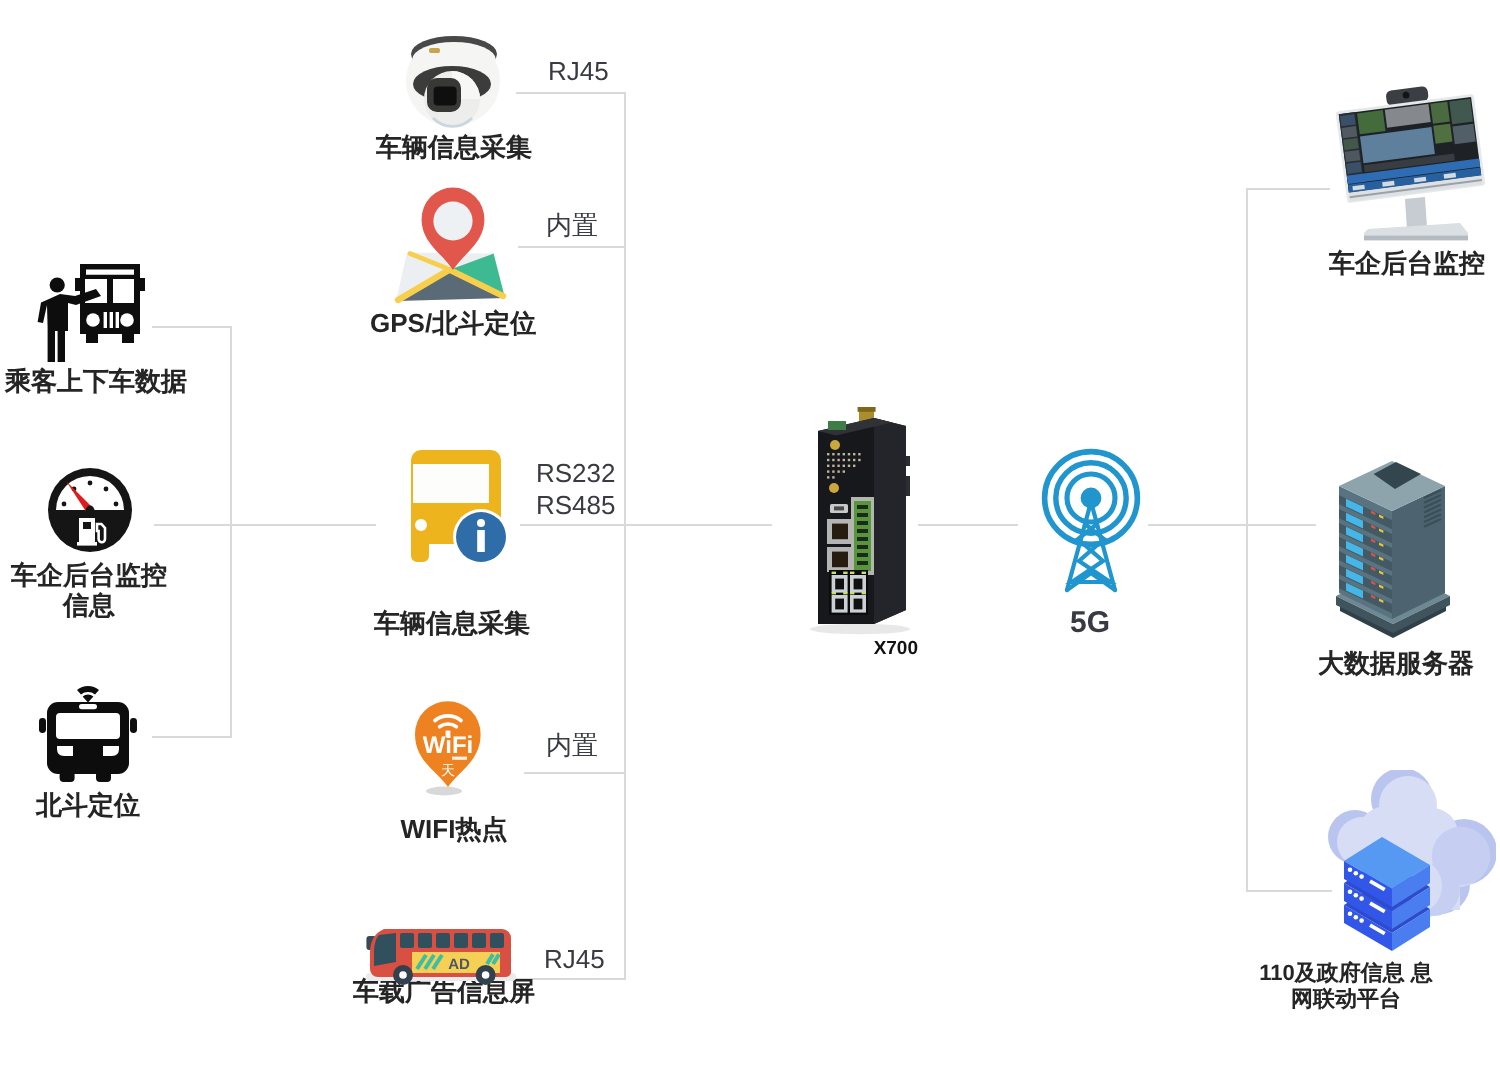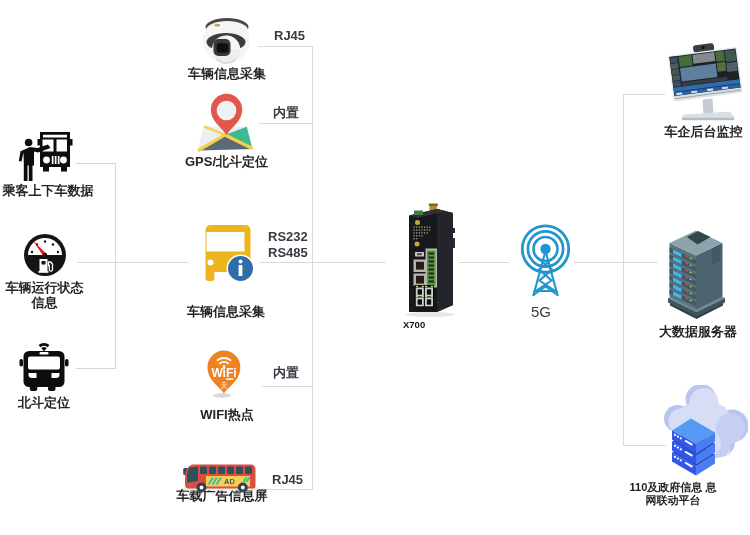--- a/index.html
+++ b/index.html
@@ -1,18 +1,18 @@
 <!DOCTYPE html>
 <html><head><meta charset="utf-8"><style>
 html,body{margin:0;padding:0}
 body{width:750px;height:535px;position:relative;font-family:"Liberation Sans",sans-serif;background:#fff;overflow:hidden}
 .abs{position:absolute}
 .lbl{position:absolute;font-weight:700;color:#252525;font-size:13px;text-align:center;line-height:15px;white-space:nowrap}
 .lbl2{white-space:normal}
-.tag{position:absolute;font-weight:700;color:#3a3a44;font-size:13px;line-height:15px}
+.tag{position:absolute;font-weight:400;color:#3a3a44;font-size:13px;line-height:15px}
 .hl{position:absolute;height:1px;background:#d9d9d9}
 .vl{position:absolute;width:1px;background:#d9d9d9}
 </style></head><body>
 
 <div class="vl" style="left:115px;top:163px;height:206px"></div>
 <div class="hl" style="left:76px;top:163px;width:39px"></div>
 <div class="hl" style="left:77px;top:262px;width:309px"></div>
 <div class="hl" style="left:76px;top:368px;width:39px"></div>
 <div class="vl" style="left:312px;top:46px;height:444px"></div>
 <div class="hl" style="left:258px;top:46px;width:54px"></div>
@@ -25,32 +25,32 @@
 <div class="hl" style="left:623px;top:94px;width:42px"></div>
 <div class="hl" style="left:623px;top:445px;width:43px"></div>
 
 <div class="tag" style="left:274px;top:28px">RJ45</div>
 <div class="tag" style="left:273px;top:105px">内置</div>
 <div class="tag" style="left:268px;top:229px;line-height:16px">RS232<br>RS485</div>
 <div class="tag" style="left:273px;top:365px">内置</div>
 <div class="tag" style="left:272px;top:472px">RJ45</div>
 
 <div class="lbl" style="left:2px;top:183px;width:92px">乘客上下车数据</div>
-<div class="lbl lbl2" style="left:2px;top:280px;width:85px">车辆运行状态 信息</div>
+<div class="lbl lbl2" style="left:2px;top:280px;width:85px">车企后台监控 信息</div>
 <div class="lbl" style="left:4px;top:395px;width:80px">北斗定位</div>
 <div class="lbl" style="left:187px;top:66px;width:80px">车辆信息采集</div>
 <div class="lbl" style="left:185px;top:154px;width:82px">GPS/北斗定位</div>
 <div class="lbl" style="left:187px;top:304px;width:78px">车辆信息采集</div>
 <div class="lbl" style="left:197px;top:407px;width:60px">WIFI热点</div>
 <div class="lbl" style="left:176px;top:488px;width:92px">车载广告信息屏</div>
 <div class="lbl" style="left:663px;top:124px;width:81px">车企后台监控</div>
 <div class="lbl" style="left:658px;top:324px;width:80px">大数据服务器</div>
 <div class="lbl lbl2" style="left:629px;top:481px;width:88px;line-height:12.5px;font-size:11px">110及政府信息 息网联动平台</div>
-<div class="abs" style="left:403px;top:319px;width:56px;text-align:left;font-weight:700;font-size:9.5px;color:#111">X700</div>
-<div class="abs" style="left:531px;top:303px;width:28px;font-weight:400;font-size:15px;color:#3a3a44">5G</div>
+<div class="abs" style="left:403px;top:319px;width:56px;text-align:right;font-weight:700;font-size:9.5px;color:#111">X700</div>
+<div class="abs" style="left:531px;top:303px;width:28px;text-align:center;font-weight:700;font-size:15px;color:#3a3a44">5G</div>
 
 <svg class="abs" style="left:16px;top:126px" width="60" height="60" viewBox="0 0 60 60">
   <g fill="#0d0d0d">
     <circle cx="12.6" cy="16.5" r="3.8"></circle>
     <path d="M8.5 23.5 L14 21 L21.5 22 L32 18.5 L34.5 22 L22 26.5 L18 25.5 L18 39.5 L16.5 39.5 L16.5 55 L12.8 55 L12.8 39.5 L11.5 39.5 L11.5 55 L7.8 55 L7.8 37.5 L7.5 26.5 L5.5 35.5 L2.8 35 L4.5 25.3 Z"></path>
     <path d="M24 6 L54 6 L54 41 L24 41 Z M27 8.8 L51 8.8 L51 11.4 L27 11.4 Z M26.5 13.5 L37.5 13.5 L37.5 25.5 L26.5 25.5 Z M40.5 13.5 L51 13.5 L51 25.5 L40.5 25.5 Z" fill-rule="evenodd"></path>
     <rect x="21.5" y="13" width="2.5" height="6.5"></rect>
     <rect x="54" y="13" width="2.5" height="6.5"></rect>
     <rect x="27" y="41" width="6" height="4.5"></rect>
     <rect x="45" y="41" width="6" height="4.5"></rect>

